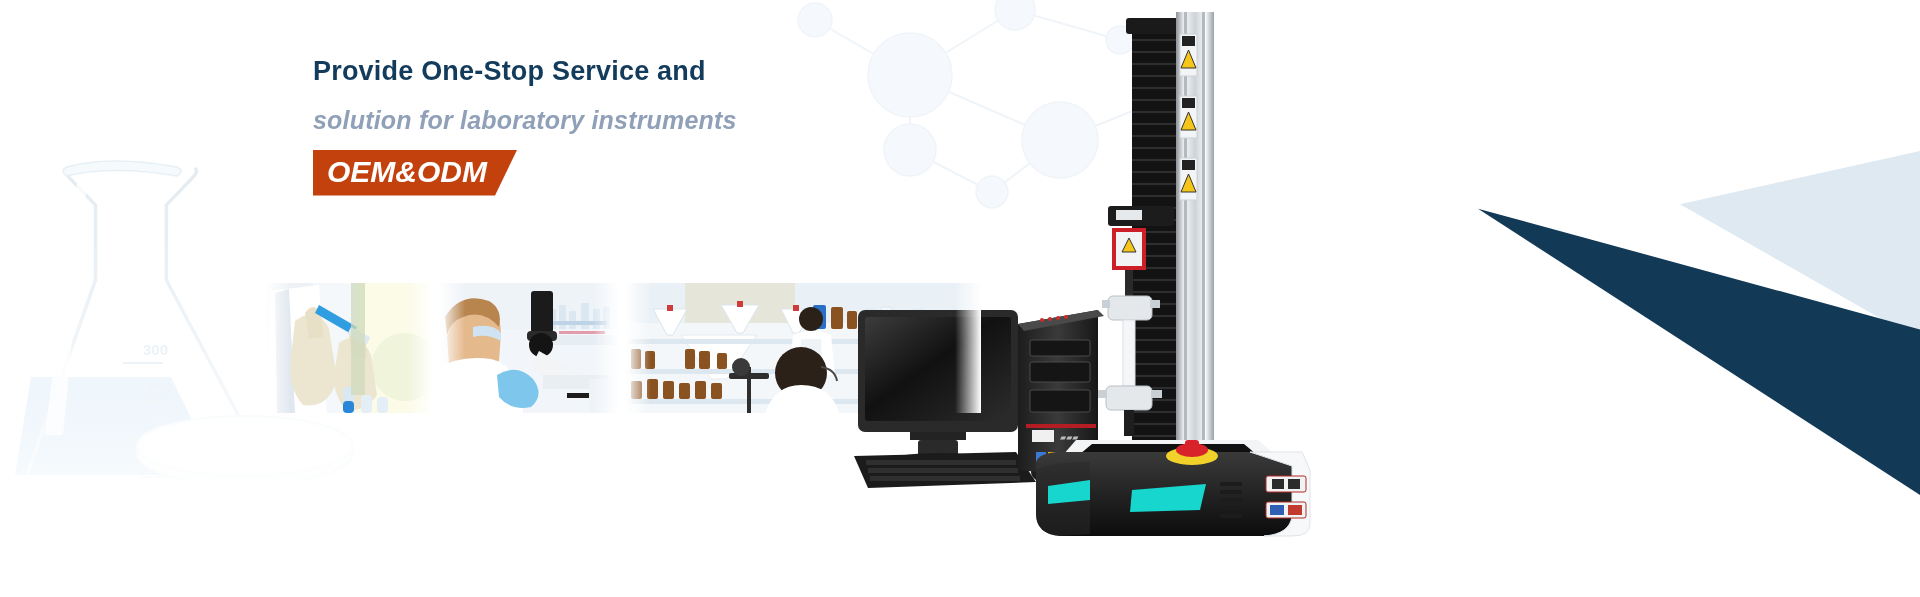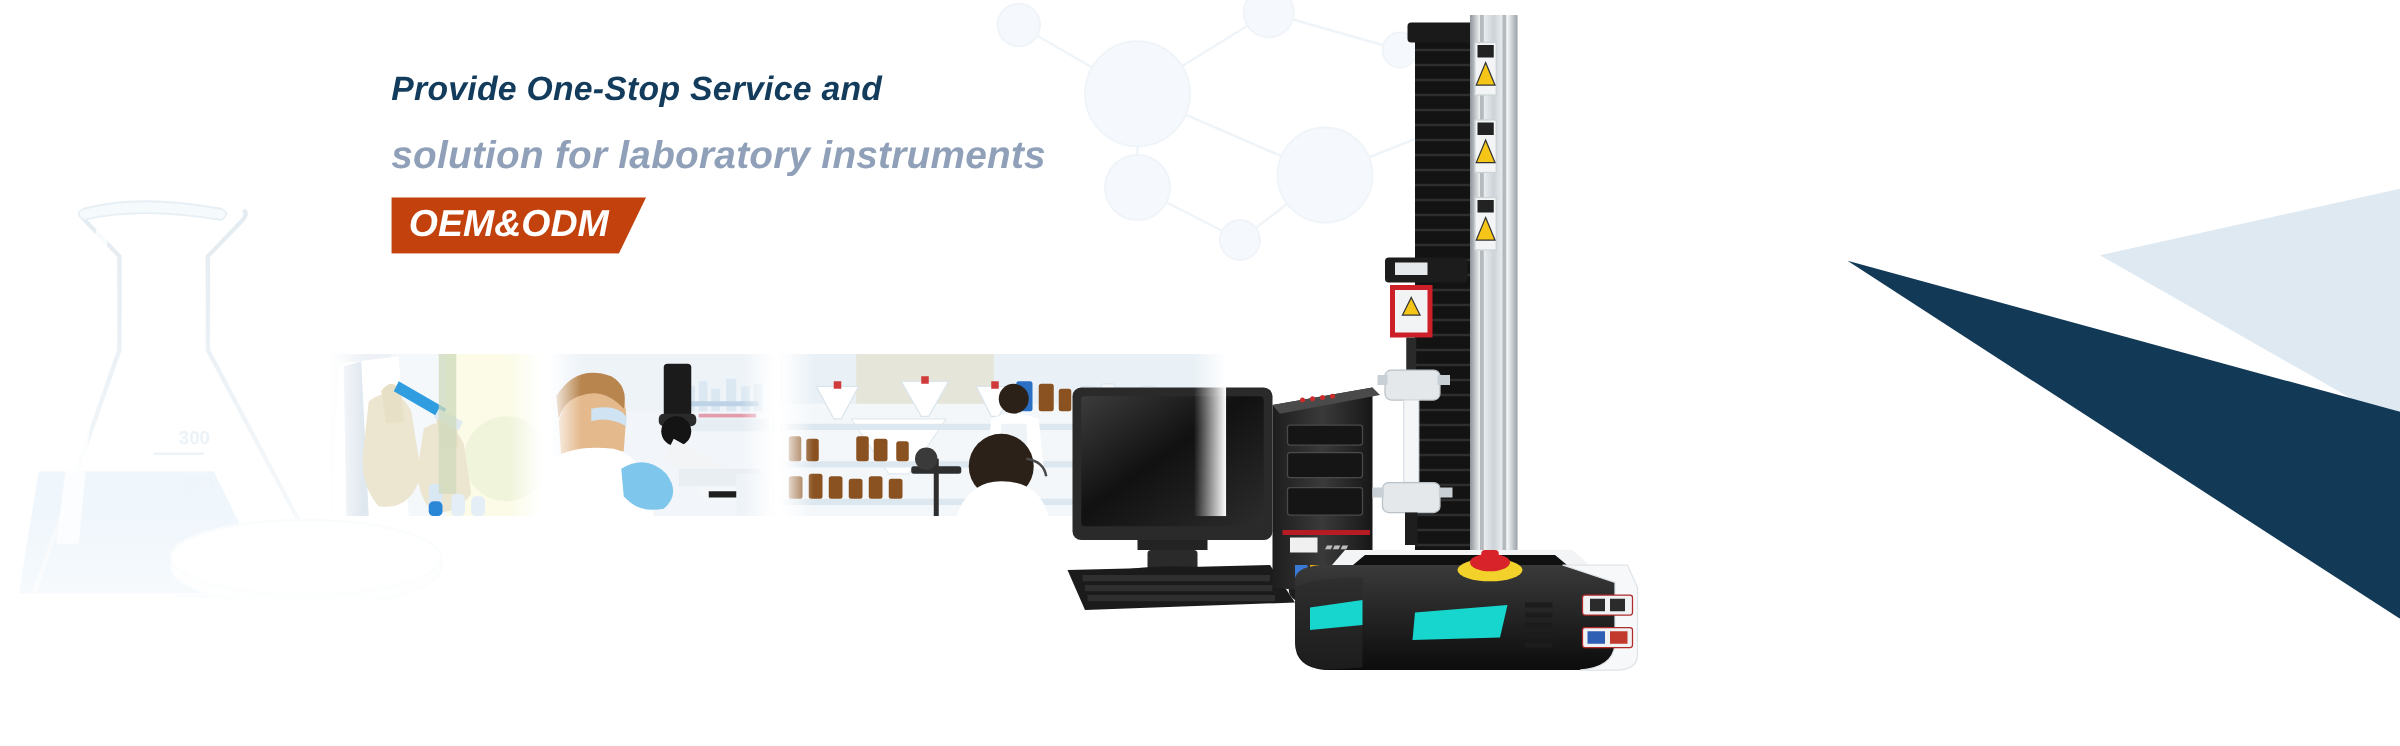--- a/index.html
+++ b/index.html
@@ -12,27 +12,27 @@
 
   
   .molecule{position:absolute;left:760px;top:-20px;width:460px;height:260px;opacity:.55;pointer-events:none;}
 
   
   .flask-wrap{position:absolute;left:-5px;top:105px;width:360px;height:375px;pointer-events:none;}
 
   
   .copy{position:absolute;left:313px;top:55px;width:520px;}
   .headline{
-    font-size:27px;font-style:italic;font-weight:bold;
+    font-size:27px;font-weight:bold;
     color:#133b5c;letter-spacing:.2px;line-height:1.25;white-space:nowrap;
   }
   .subline{
     margin-top:16px;
-    font-size:31px;font-style:italic;font-weight:bold;
-    color:#8fa0b8;letter-spacing:.2px;line-height:1.25;white-space:nowrap;text-align:center;
+    font-size:25px;font-style:italic;font-weight:bold;
+    color:#8fa0b8;letter-spacing:.2px;line-height:1.25;white-space:nowrap;
   }
   .badge{
     margin-top:14px;display:inline-block;position:relative;
     background:#c2410c;color:#ffffff;
     font-size:30px;font-style:italic;font-weight:bold;
     padding:5px 30px 6px 14px;
     line-height:1.15;
     clip-path:polygon(0 0, 100% 0, calc(100% - 22px) 100%, 0 100%);
   }
 

